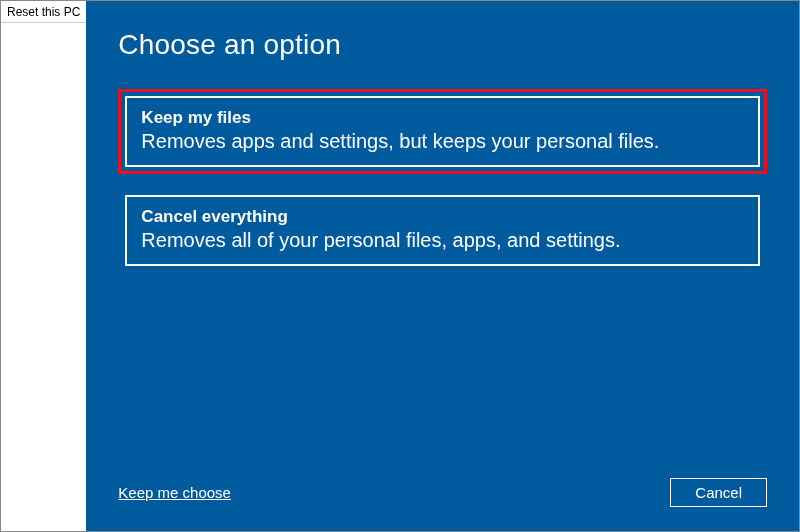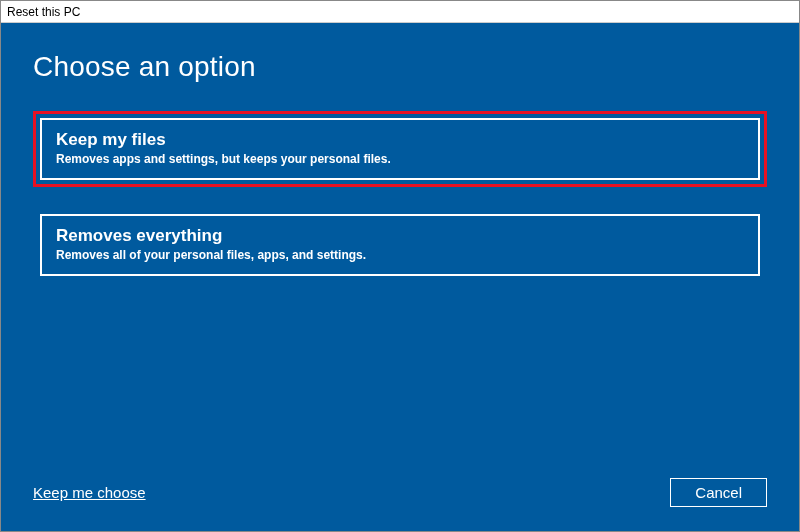--- a/index.html
+++ b/index.html
@@ -11,21 +11,21 @@
     body {
       width: 800px;
       height: 532px;
       background: #fff;
       overflow: hidden;
     }
     .window {
       width: 100%;
       height: 100%;
       display: flex;
-      flex-direction: column;
+      flex-direction: row;
       border: 1px solid #888;
     }
     .titlebar {
       height: 22px;
       background: #fff;
       border-bottom: 1px solid #ccc;
       display: flex;
       align-items: center;
       padding: 0 6px;
       font-size: 12px;
@@ -42,42 +42,42 @@
     }
     .heading {
       font-size: 28px;
       font-weight: 300;
       margin-bottom: 28px;
       letter-spacing: 0.2px;
     }
     .options {
       display: flex;
       flex-direction: column;
-      gap: 20px;
+      gap: 14px;
     }
     .option-wrapper {
       padding: 4px;
       border: 3px solid transparent;
     }
     .option-wrapper.highlighted {
       border-color: #e81123;
     }
     .option {
       border: 2px solid #fff;
       padding: 10px 14px 12px 14px;
       cursor: pointer;
     }
     .option-title {
       font-size: 17px;
       font-weight: 600;
       margin-bottom: 2px;
     }
     .option-desc {
-      font-size: 12px;
-      font-weight: 700;
+      font-size: 20px;
+      font-weight: 400;
     }
     .footer {
       position: absolute;
       bottom: 24px;
       left: 32px;
       right: 32px;
       display: flex;
       justify-content: space-between;
       align-items: center;
     }
@@ -113,21 +113,21 @@
 
       <div class="option-wrapper highlighted">
         <div class="option">
           <div class="option-title">Keep my files</div>
           <div class="option-desc">Removes apps and settings, but keeps your personal files.</div>
         </div>
       </div>
 
       <div class="option-wrapper">
         <div class="option">
-          <div class="option-title">Removes everything</div>
+          <div class="option-title">Cancel everything</div>
           <div class="option-desc">Removes all of your personal files, apps, and settings.</div>
         </div>
       </div>
 
     </div>
 
     <div class="footer">
       <a class="help-link">Keep me choose</a>
       <button class="cancel-btn">Cancel</button>
     </div>

